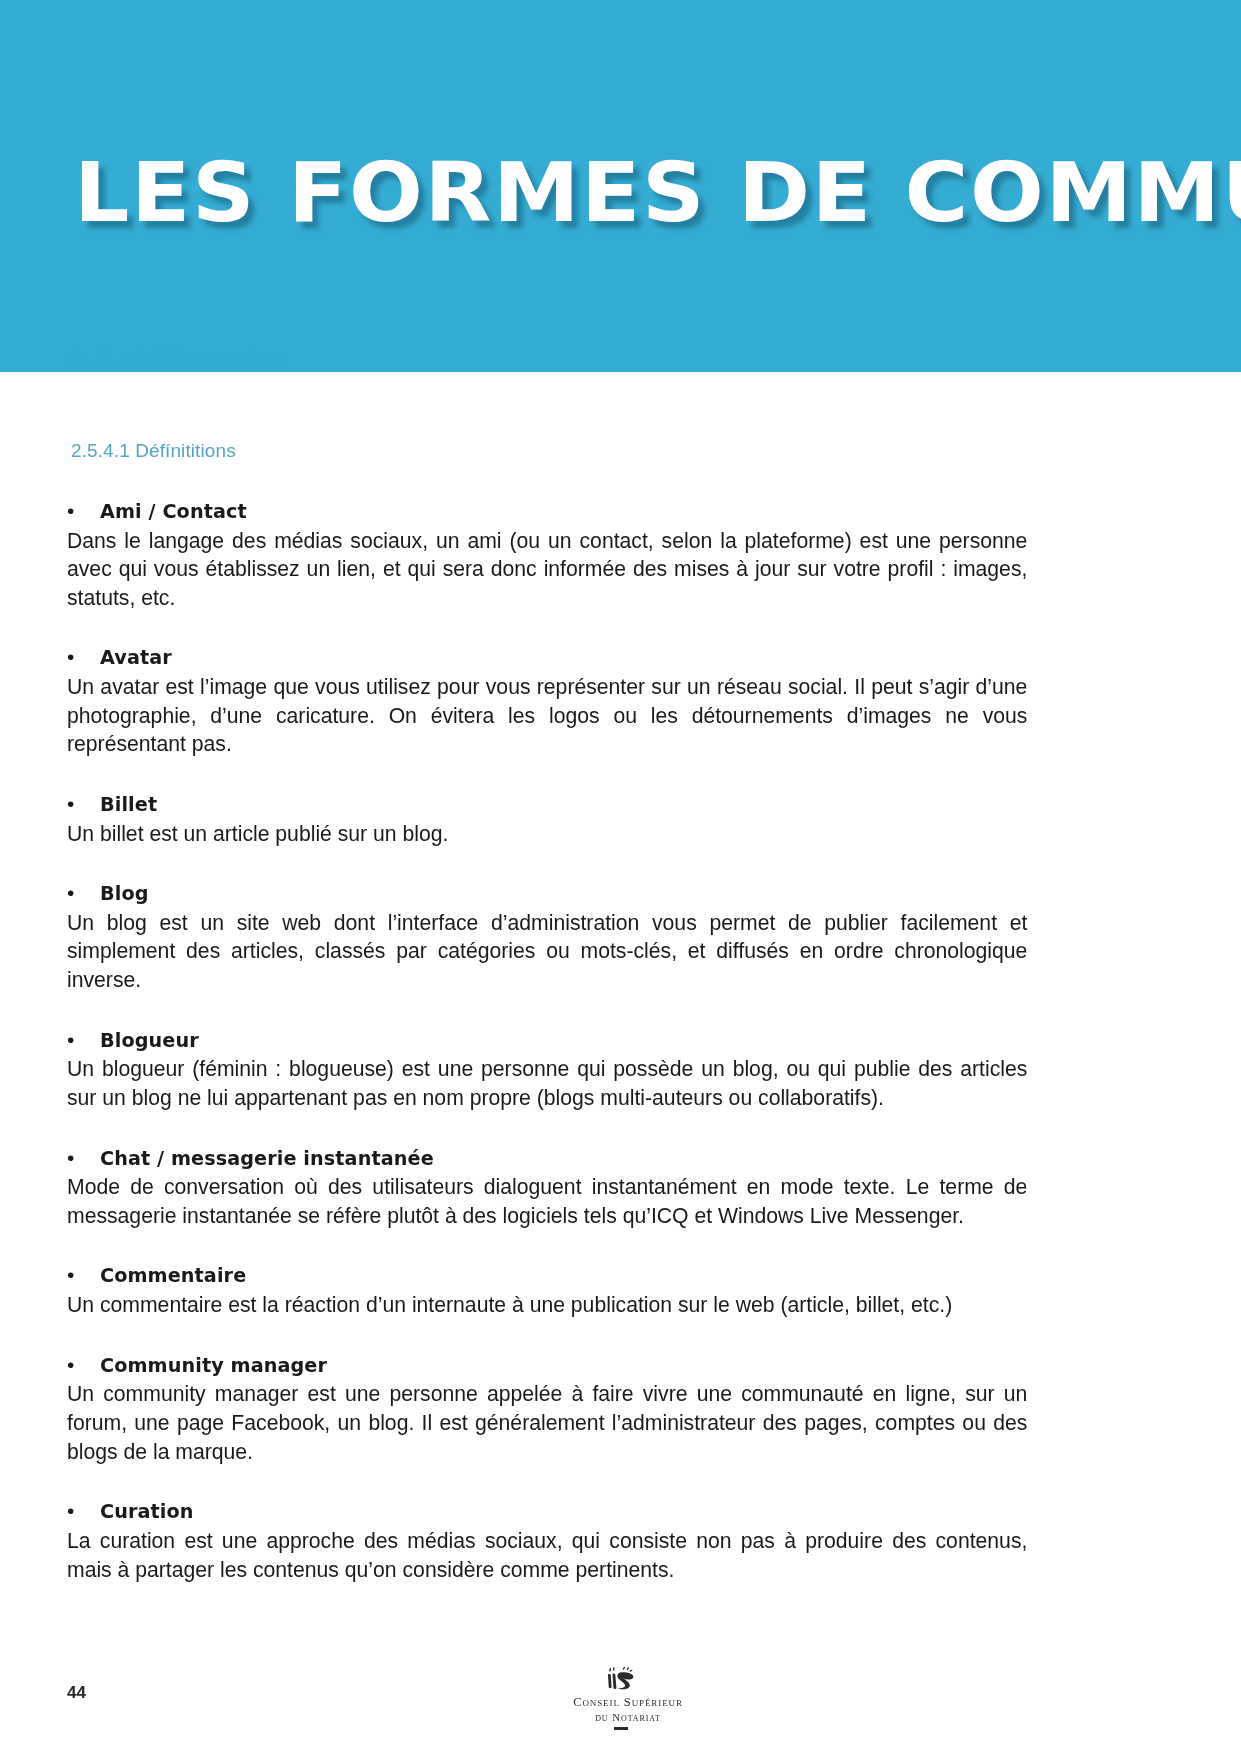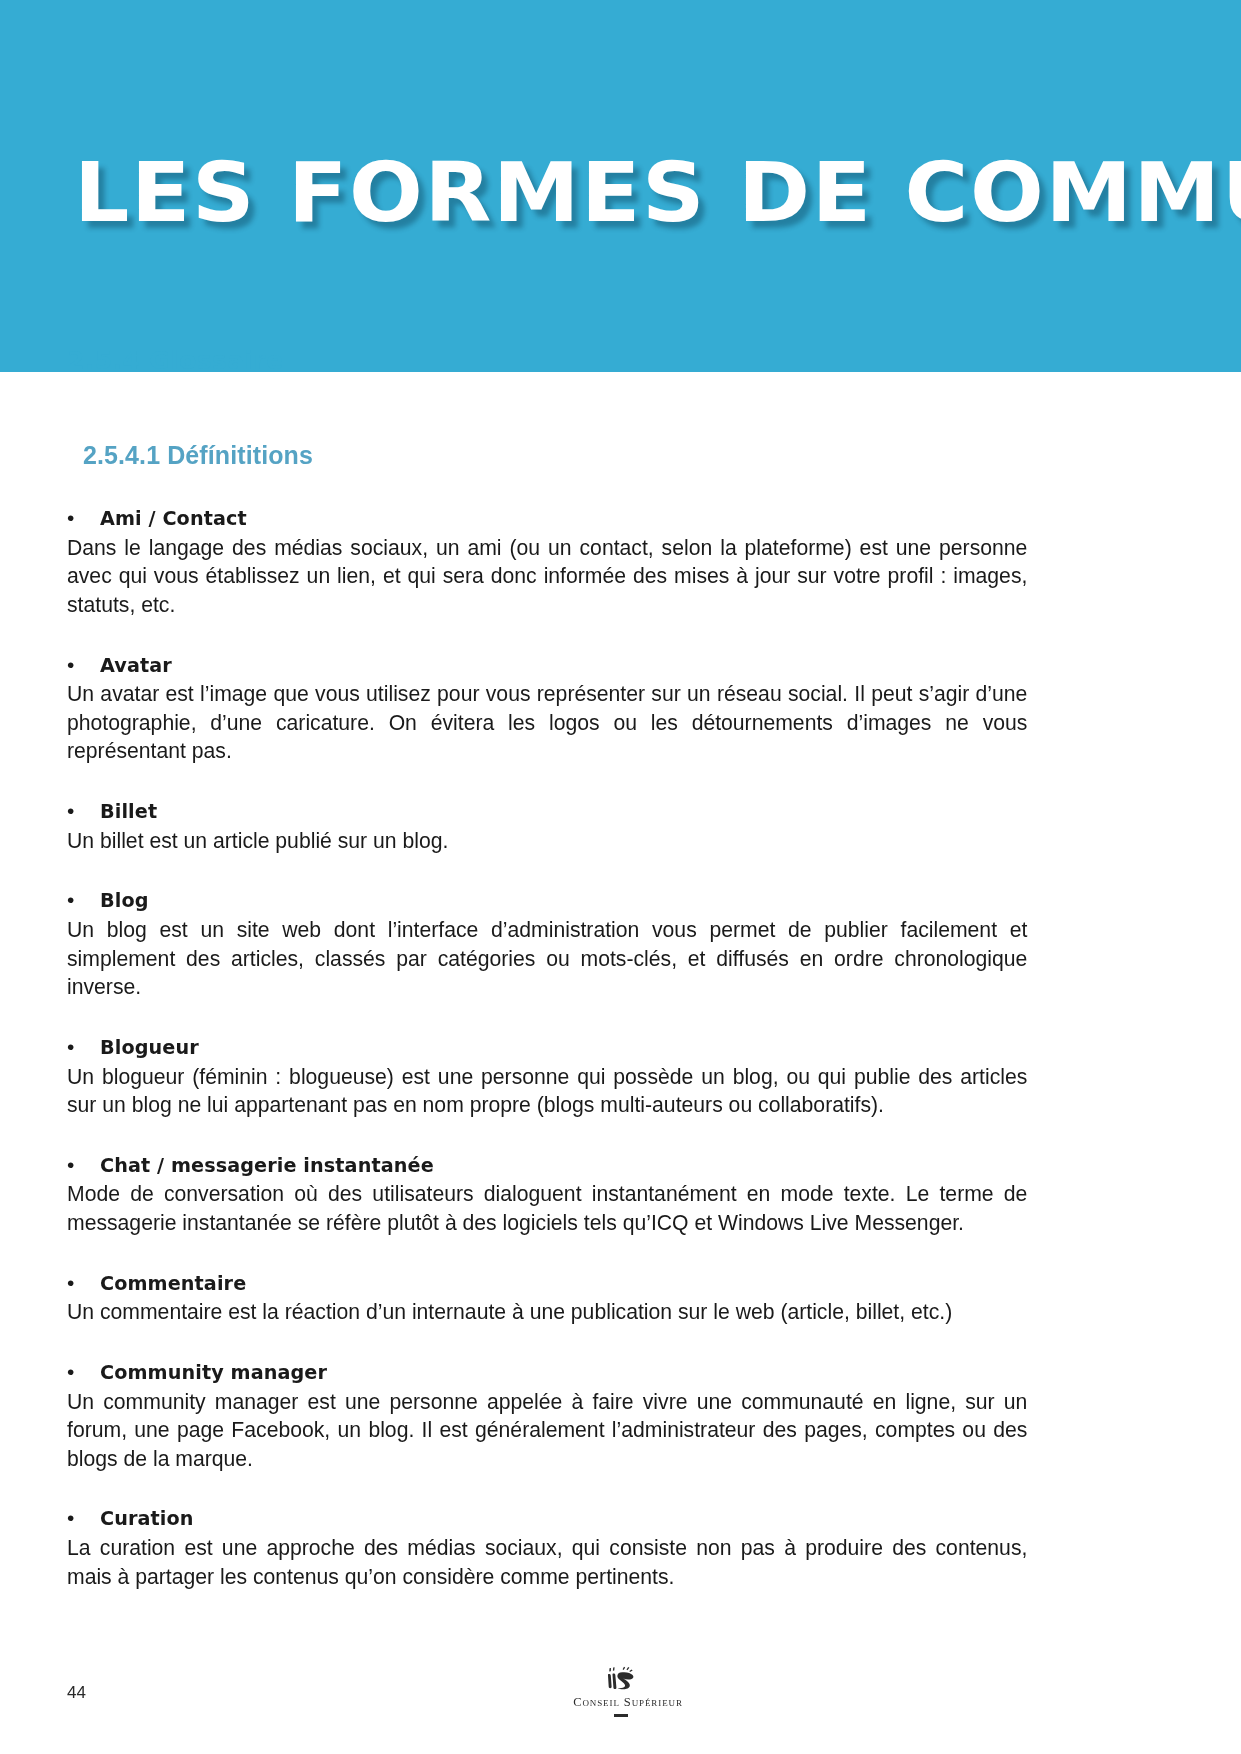--- a/index.html
+++ b/index.html
@@ -58,24 +58,24 @@
     font-size: 25px;
     letter-spacing: 0.4px;
     margin: 0;
     padding: 0;
     line-height: 1.2;
   }
 
   .h-sub {
     color: #55a3c4;
     font-family: "Liberation Sans", sans-serif;
-    font-weight: 700;
-    font-size: 25px;
+    font-weight: 400;
+    font-size: 19px;
     letter-spacing: 0.1px;
-    margin: 64px 0 0 16px;
+    margin: 64px 0 0 4px;
     padding: 0;
     line-height: 1.2;
   }
 
   
   .entry {
     margin-top: 31px;
   }
   .entry:first-of-type {
     margin-top: 34px;
@@ -120,20 +120,21 @@
   }
 
   
   .page-number {
     position: absolute;
     left: 67px;
     top: 1684px;
     color: #2a2a2a;
     font-size: 17px;
     line-height: 1;
+    font-weight: bold;
   }
   .footer-logo {
     position: absolute;
     left: 0;
     top: 1666px;
     width: 1241px;
     text-align: center;
   }
   .logo-mark {
     display: block;
@@ -261,16 +262,17 @@
         <path d="M10.2 1.4 L11.6 1.2 L11.3 4.6 L9.9 4.8 Z"></path>
         <path d="M21.0 0.8 L22.2 1.4 L20.6 4.0 L19.6 3.3 Z"></path>
         <path d="M25.2 1.0 L26.4 1.8 L24.4 4.2 L23.5 3.4 Z"></path>
         <path d="M28.6 3.4 L29.6 4.6 L27.0 6.0 L26.4 5.0 Z"></path>
         <path d="M6.0 8.0 C6.9 8.0 7.6 8.4 7.8 9.4 L8.6 20.6 C8.7 21.6 8.1 22.2 7.2 22.2 C6.3 22.2 5.7 21.6 5.7 20.6 L5.0 9.4 C4.9 8.5 5.2 8.0 6.0 8.0 Z"></path>
         <path d="M10.6 7.4 C11.5 7.4 12.1 7.9 12.3 8.8 L13.4 21.4 C13.5 22.4 12.9 23.0 12.0 23.0 C11.1 23.0 10.5 22.4 10.4 21.4 L9.5 8.8 C9.4 7.9 9.8 7.4 10.6 7.4 Z"></path>
         <path d="M17.2 6.6 C22.4 5.4 27.4 6.6 29.6 9.0 C31.0 10.5 30.6 12.2 28.6 13.0 C26.3 13.9 22.8 13.6 20.2 12.6 C22.6 13.9 25.0 15.6 26.2 17.4 C27.6 19.6 26.6 21.8 23.6 22.8 C20.6 23.8 16.8 23.4 14.6 22.2 C17.8 22.6 20.8 22.0 21.8 20.6 C22.7 19.3 21.6 17.6 19.4 16.0 C17.0 14.2 14.6 12.6 14.4 10.6 C14.2 8.8 15.3 7.1 17.2 6.6 Z"></path>
       </g>
     </svg>
     <span class="logo-line1 small-caps">Conseil Supérieur</span>
+    <span class="logo-line2 small-caps">du Notariat</span>
     <span class="logo-rule"></span>
   </div>
 
 </div>
 
 </body></html>

